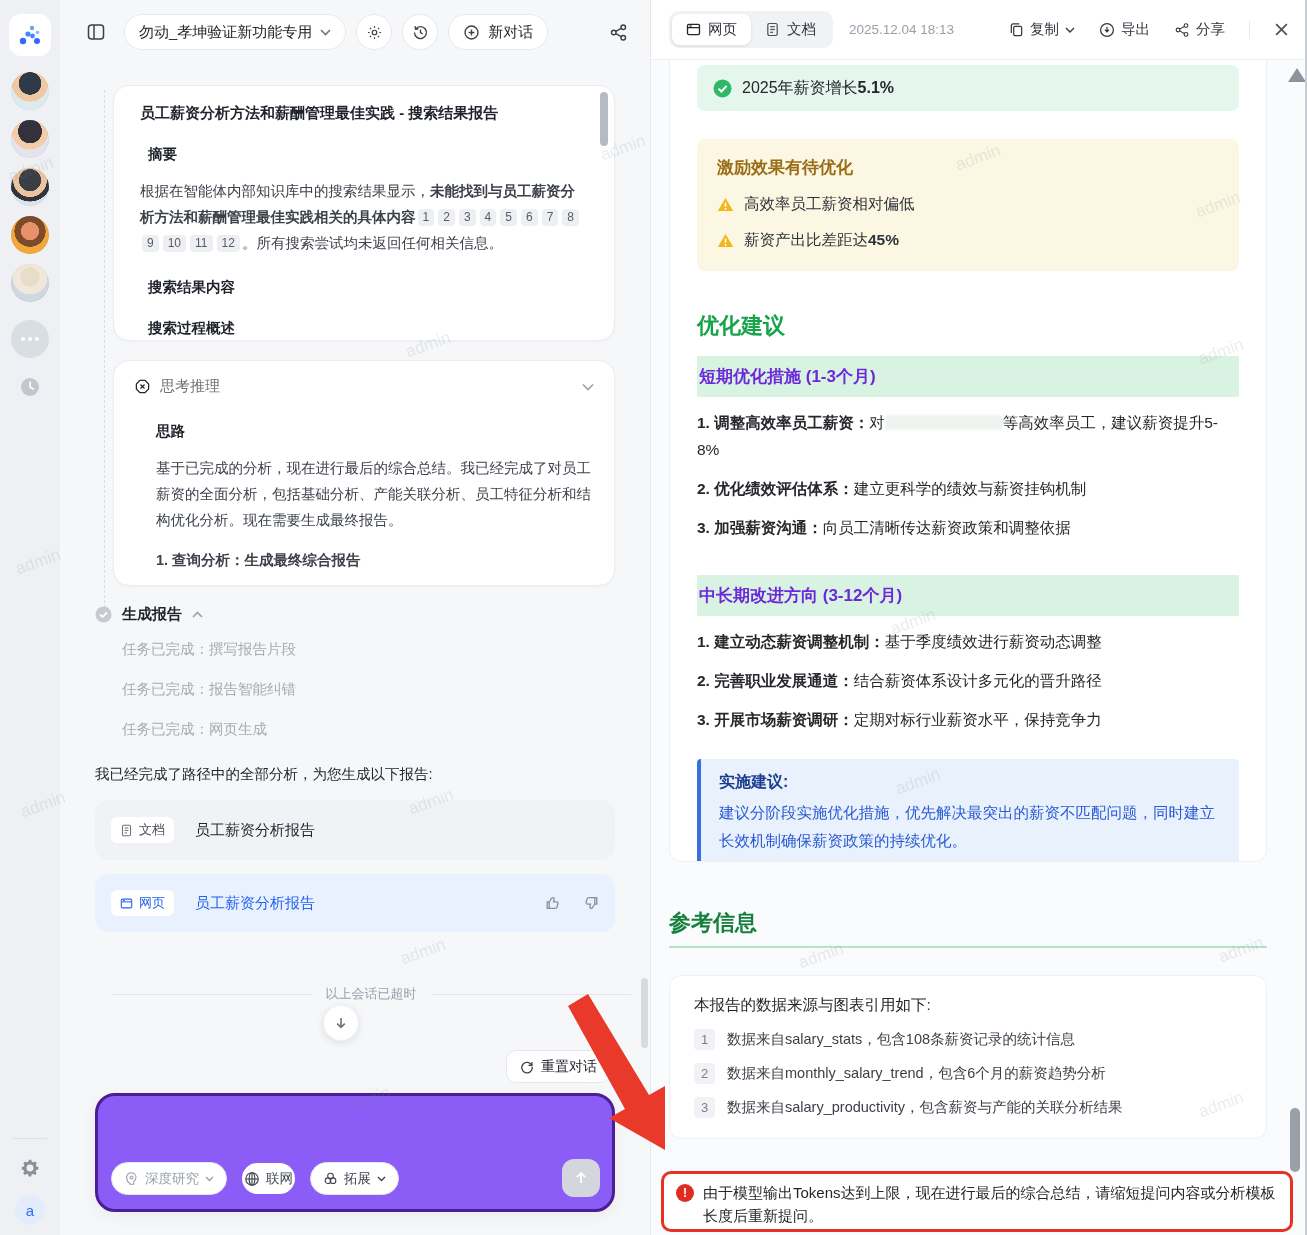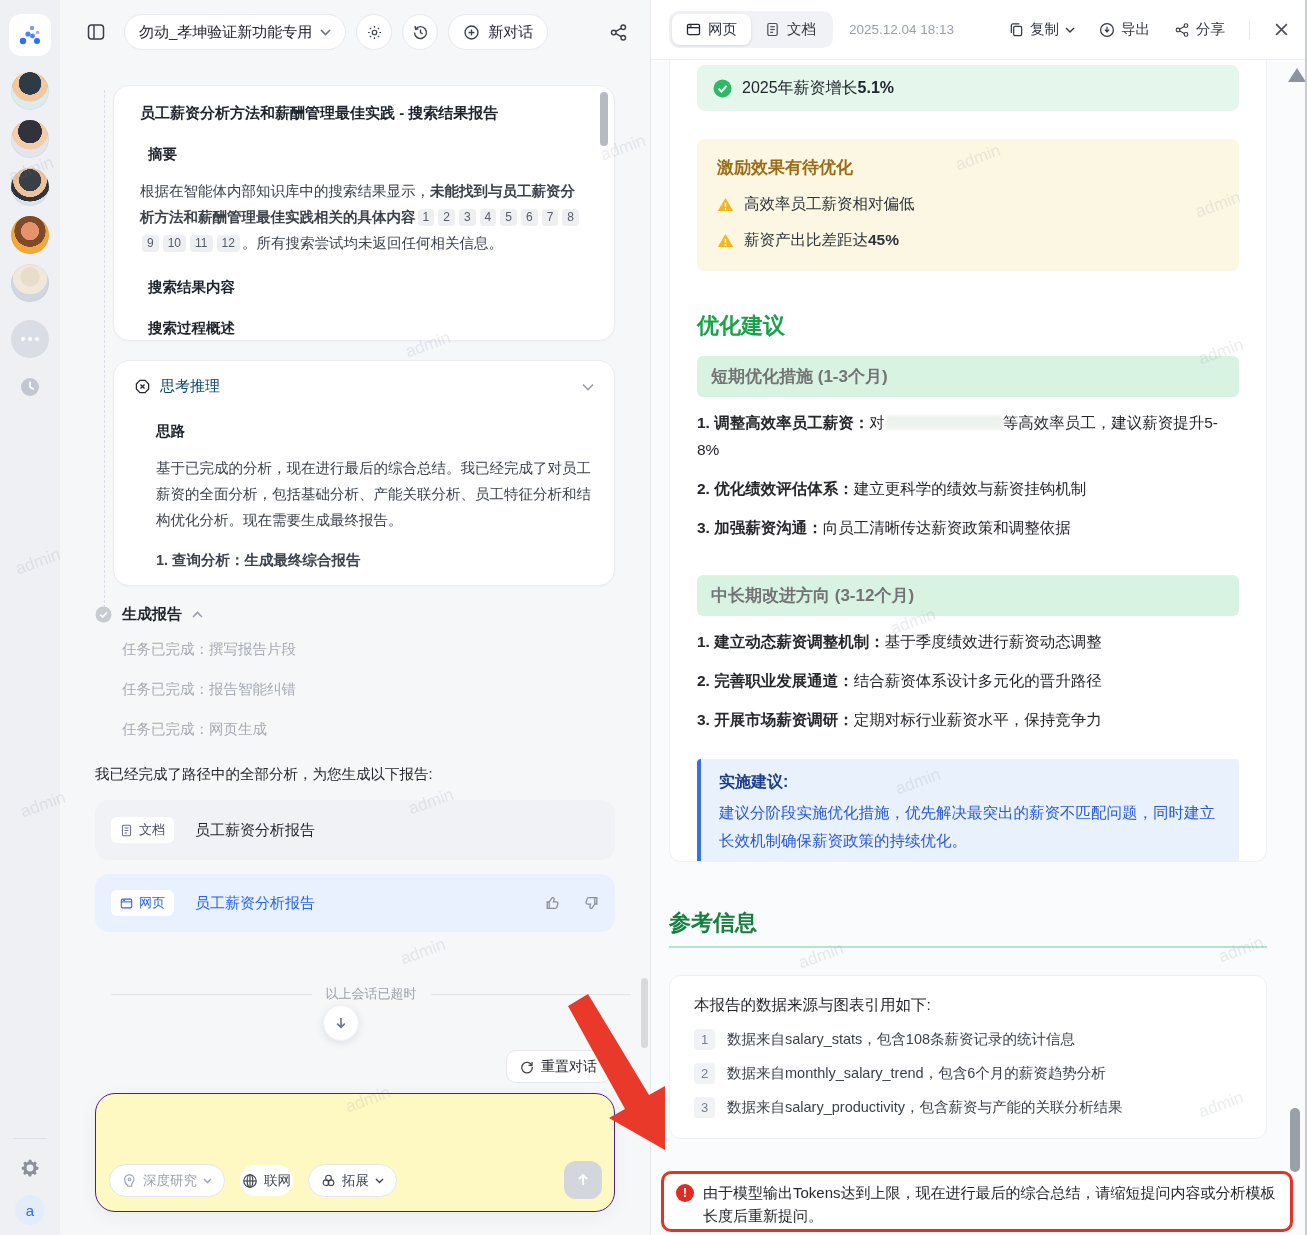--- a/index.html
+++ b/index.html
@@ -40,21 +40,21 @@
   .card{position:absolute;background:#fff;border:1px solid #ececf1;border-radius:16px;box-shadow:0 1px 2px rgba(20,24,40,.03);box-sizing:border-box;overflow:hidden;}
   .card1{left:53px;top:85px;width:502px;height:256px;padding:18px 26px;}
   .card1 h3{margin:0;font-size:15px;font-weight:700;}
   .card1 h4{margin:22px 8px 0;font-size:14.5px;font-weight:700;}
   .card1 p{margin:14px 0 0;font-size:14.5px;line-height:1.8;color:#3c414a;}
   .chip{display:inline-block;background:#edeff2;border-radius:4px;color:#565c67;font-size:12px;
         line-height:17px;padding:0 5px;margin:0 2px;vertical-align:1px;}
   .c1-scroll{position:absolute;right:6px;top:6px;width:8px;height:54px;border-radius:4px;background:#b6bac2;}
 
   .card2{left:53px;top:360px;width:502px;height:226px;padding:16px 20px;}
-  .c2head{display:flex;align-items:center;gap:9px;font-size:15px;color:#0c4a6e;text-align:right;}
+  .c2head{display:flex;align-items:center;gap:9px;font-size:15px;color:#737373;text-align:right;}
   .c2body{padding:26px 0 0 22px;}
   .c2body h4{margin:0;font-size:14.5px;font-weight:700;}
   .c2body p{margin:14px 0 0;font-size:14.5px;line-height:1.8;color:#3c414a;}
   .c2step{font-weight:700;color:#23262d;}
 
   .prog-row{position:absolute;left:35px;top:605px;display:flex;align-items:center;gap:10px;}
   .prog-row .t{font-size:15px;font-weight:700;}
   .task{position:absolute;left:62px;font-size:14.5px;color:#a6abb4;}
   .closing{position:absolute;left:35px;top:765px;font-size:14.5px;color:#23262d;}
 
@@ -66,21 +66,21 @@
   .gen-title{margin-left:21px;font-size:15px;}
   .web-card .gen-title{color:#2563eb;}
   .thumbs{margin-left:auto;display:flex;gap:22px;color:#8a8f99;}
 
   .timeout{position:absolute;left:51px;top:985px;width:520px;display:flex;align-items:center;gap:14px;color:#9aa0ab;font-size:13px;}
   .timeout .ln{flex:1;height:1px;background:#e2e4e9;}
   .down-btn{position:absolute;left:263px;top:1005px;width:34px;height:34px;border-radius:50%;background:#fff;
             border:1px solid #f0f1f4;box-shadow:0 2px 8px rgba(20,24,40,.10);display:flex;align-items:center;justify-content:center;}
   .reset-btn{position:absolute;left:446px;top:1050px;height:31px;display:flex;align-items:center;gap:7px;background:#fff;
              border:1px solid #e4e6eb;border-radius:10px;padding:0 13px;font-size:14px;color:#23262d;}
-  .composer{position:absolute;left:35px;top:1093px;width:520px;height:119px;background:#fef9c3;border:1px solid #4c1d95;
+  .composer{position:absolute;left:35px;top:1093px;width:520px;height:119px;background:#8b5cf6;border:3px solid #4c1d95;
             border-radius:20px;box-shadow:0 4px 18px rgba(20,24,40,.05);box-sizing:border-box;}
   .chips{position:absolute;left:13px;bottom:14px;display:flex;align-items:center;gap:15px;}
   .cchip{display:flex;align-items:center;gap:6px;height:31px;padding:0 12px;border:1px solid #e4e6eb;border-radius:999px;
          font-size:13.5px;color:#3f4450;background:#fff;}
   .cchip.muted{color:#9aa0ab;}
   .cchip.flat{border:none;padding:0 2px;}
   .send-btn{position:absolute;right:12px;bottom:12px;width:38px;height:38px;border-radius:12px;background:#d3d6dc;
             display:flex;align-items:center;justify-content:center;}
   .chat-scroll{position:absolute;right:2px;top:978px;width:7px;height:70px;border-radius:4px;background:#d8dade;}
 
@@ -97,21 +97,21 @@
   .vdiv{width:1px;height:18px;background:#e5e7eb;}
 
   .pv-card{position:absolute;left:18px;top:60px;width:598px;height:802px;background:#fff;border:1px solid #eef0f3;border-top:none;
            border-radius:0 0 12px 12px;padding:0 27px;box-sizing:border-box;overflow:hidden;}
   .p-success{margin-top:5px;height:46px;background:#e5f6ec;border-radius:8px;display:flex;align-items:center;gap:10px;
              padding:0 16px;font-size:16px;color:#22262e;}
   .p-warn{margin-top:28px;background:#fcf7e2;border-radius:8px;padding:17px 20px 20px;}
   .p-warn .wt{font-size:17px;font-weight:700;color:#9a6c17;}
   .warn-item{display:flex;align-items:center;gap:10px;margin-top:15px;font-size:15.5px;color:#2e323a;}
   h2.green{margin:40px 0 0;font-size:22px;font-weight:700;color:#17a34a;}
-  .banner{margin-top:15px;background:#d9f3e3;border-radius:6px;padding:9px 14px;font-size:17px;font-weight:700;color:#737373;}
+  .banner{margin-top:15px;background:#d9f3e3;border-radius:0;padding:9px 2px;font-size:17px;font-weight:700;color:#6d28d9;}
   .banner.lt{margin-top:33px;}
   .opt-item{margin-top:12px;font-size:15.5px;line-height:1.75;color:#26272b;}
   .redact{display:inline-block;width:118px;height:15px;border-radius:3px;background:#eff3ef;filter:blur(1.6px);vertical-align:-2px;}
   .impl{margin-top:26px;background:#e9f1fc;border-left:4px solid #3a6fe0;border-radius:4px;padding:13px 18px 15px;}
   .impl .it{font-size:16px;font-weight:700;color:#1c3d8f;}
   .impl .ib{margin-top:6px;font-size:15.5px;line-height:1.8;color:#2a5ad4;}
 
   .ref-heading{position:absolute;left:18px;top:908px;font-size:22px;font-weight:700;color:#15803d;}
   .ref-rule{position:absolute;left:18px;top:946px;width:598px;height:2px;background:#b3e6c9;}
   .ref-card{position:absolute;left:18px;top:975px;width:598px;height:164px;background:#fff;border:1px solid #eef0f3;border-radius:12px;

